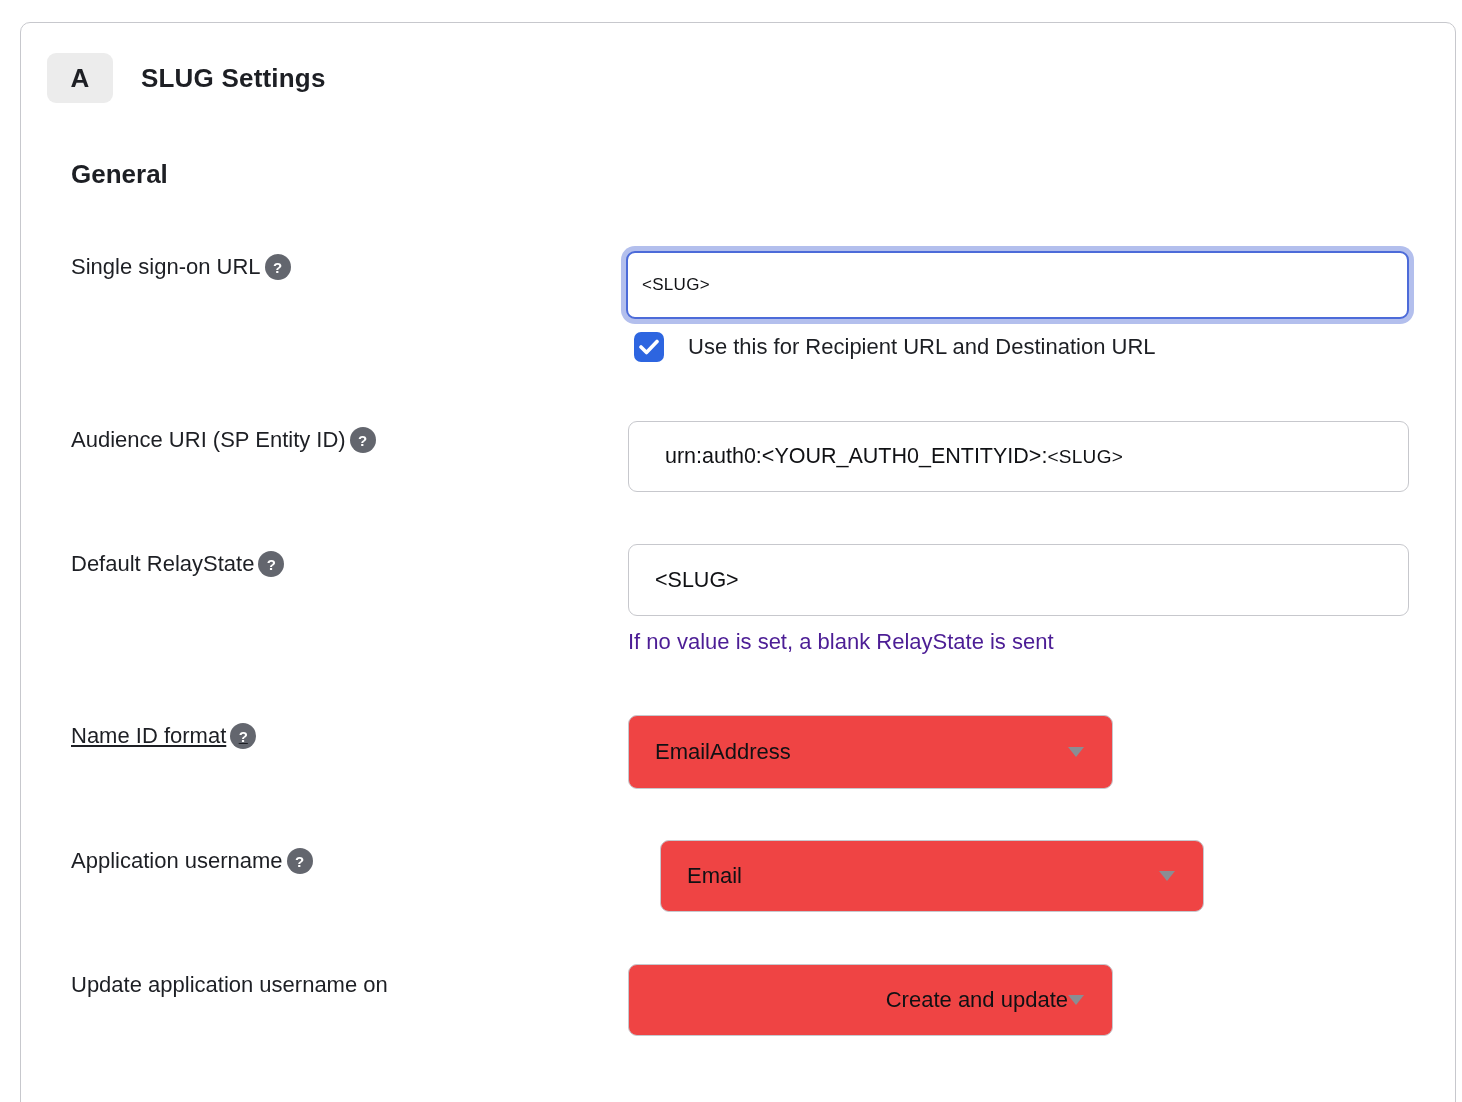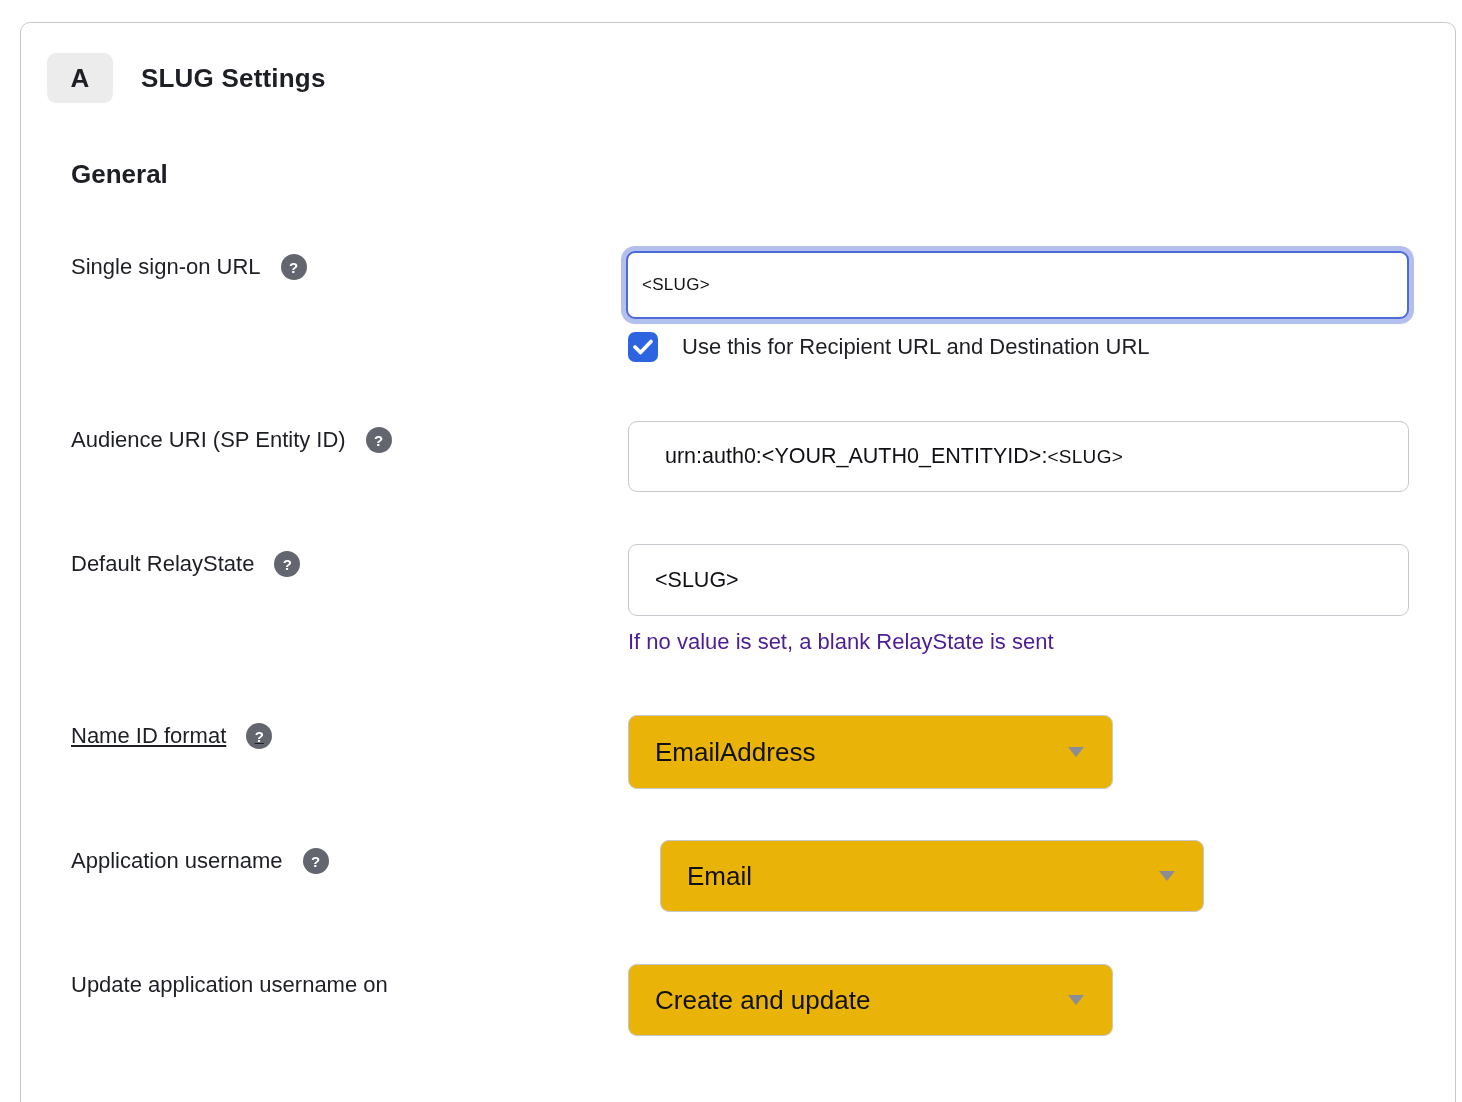--- a/index.html
+++ b/index.html
@@ -43,21 +43,21 @@
   }
   .section-heading {
     left: 50px; top: 136px;
     font-size: 26px; font-weight: 700;
   }
 
   
   .field-label {
     font-size: 22px;
     color: #1d1f24;
-    display: flex; align-items: center; gap: 20px;
+    display: flex; align-items: center; gap: 4px;
     white-space: nowrap;
   }
   .help-icon {
     width: 26px; height: 26px;
     border-radius: 50%;
     background: #63666e;
     color: #ffffff;
     font-size: 15px; font-weight: 700;
     display: inline-flex; align-items: center; justify-content: center;
     flex: 0 0 auto;
@@ -75,38 +75,38 @@
     white-space: nowrap;
     overflow: hidden;
   }
   .text-input .slug-small { font-size: 17px; letter-spacing: 0.3px; }
   .input-focused {
     border: 2.5px solid #4c6bd9;
     box-shadow: 0 0 0 5px #b3bfed;
   }
 
   
-  .checkbox-row { display: flex; align-items: center; gap: 24px; }
+  .checkbox-row { display: flex; align-items: center; gap: 24px; margin-left: 6px; }
   .checkbox {
     width: 30px; height: 30px;
     background: #2d65e0;
     border-radius: 7px;
     display: flex; align-items: center; justify-content: center;
     flex: 0 0 auto;
   }
   .checkbox svg { display: block; }
   .checkbox-label { font-size: 22px; color: #1d1f24; white-space: nowrap; }
 
   
   .select-box {
-    background: #eab308;
+    background: #ef4444;
     border: 1.5px solid #c7c8cd;
     border-radius: 9px;
     display: flex; align-items: center;
-    font-size: 26px;
+    font-size: 22px;
     color: #101114;
     padding: 0 28px 0 26px;
     cursor: default;
   }
   .select-box .select-value { flex: 1 1 auto; white-space: nowrap; overflow: hidden; }
   .caret-down {
     width: 0; height: 0;
     border-left: 8px solid transparent;
     border-right: 8px solid transparent;
     border-top: 10px solid #8a8d93;
@@ -178,19 +178,19 @@
       <span class="help-icon">?</span>
     </div>
     <div class="abs select-box" style="left:639px; top:817px; width:544px; height:72px;">
       <span class="select-value">Email</span>
       <span class="caret-down"></span>
     </div>
 
     <div class="abs field-label" style="left:50px; top:949px;">
       <span>Update application username on</span>
     </div>
-    <div class="abs select-box" style="left:607px; top:941px; width:485px; height:72px;">
+    <div class="abs select-box" style="left:607px; top:941px; width:485px; height:72px;text-align:right;">
       <span class="select-value">Create and update</span>
       <span class="caret-down"></span>
     </div>
 
   </div>
 </div>
 
 </body></html>

